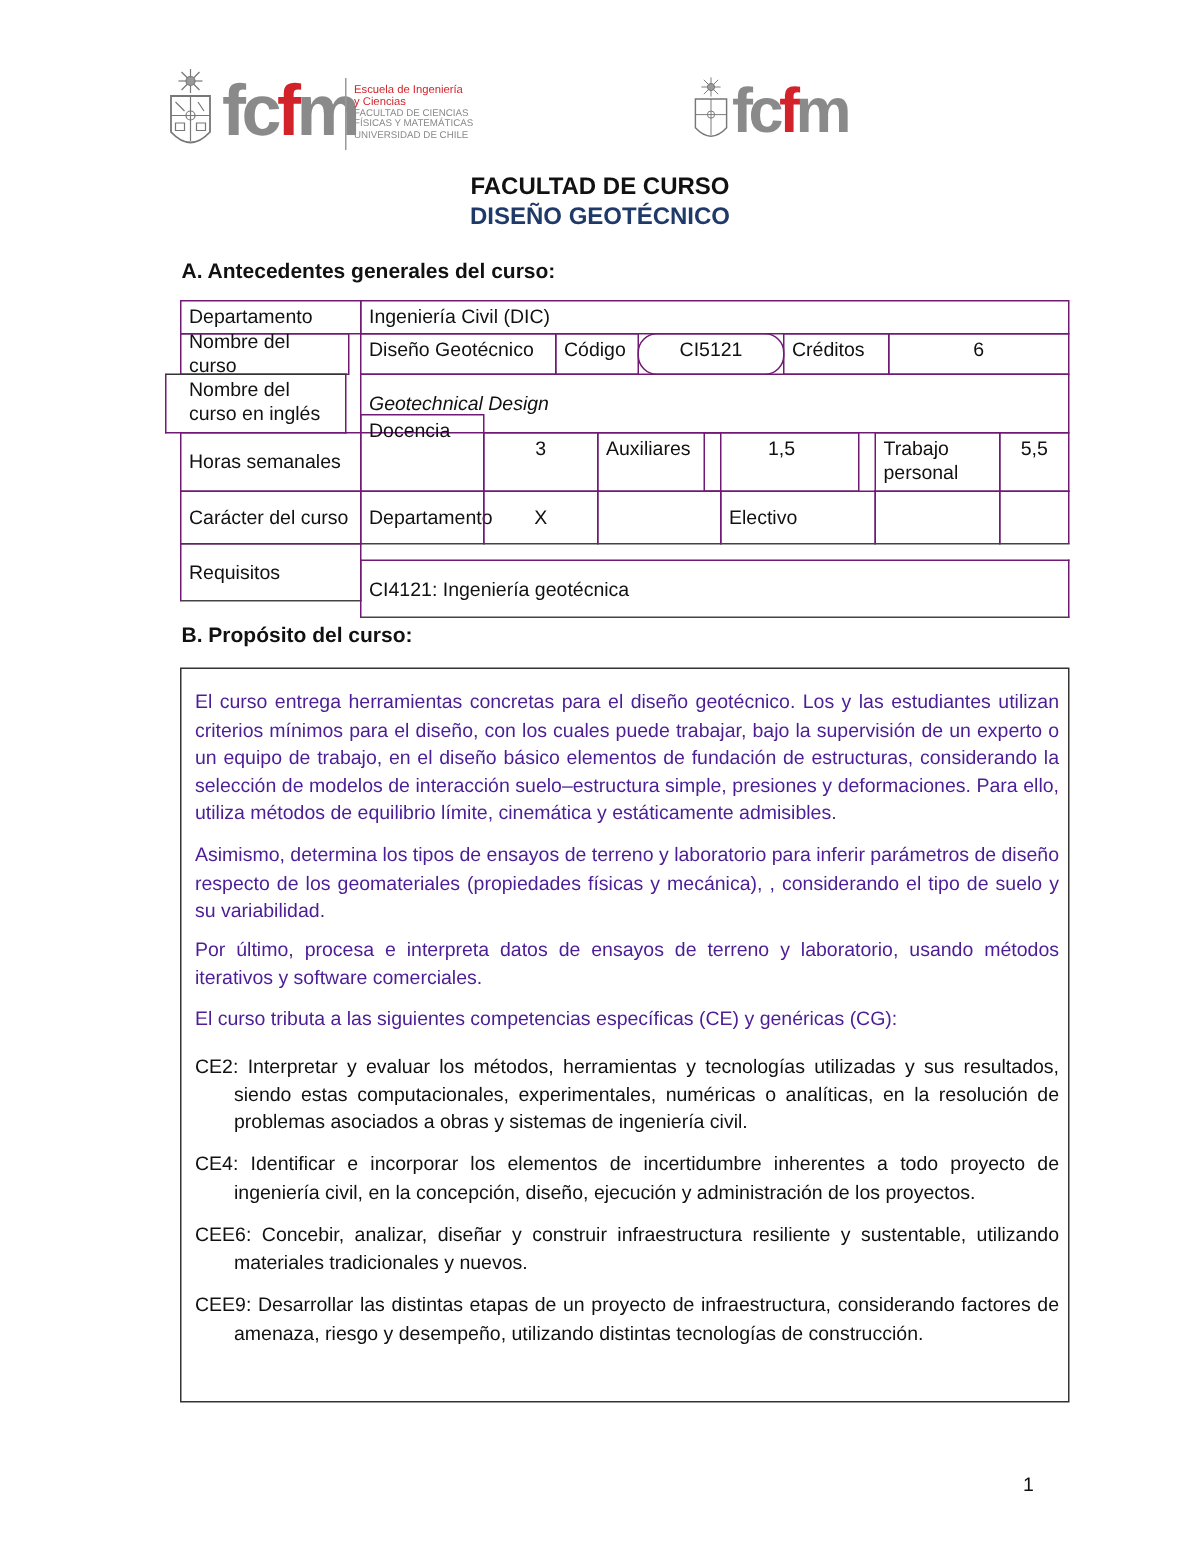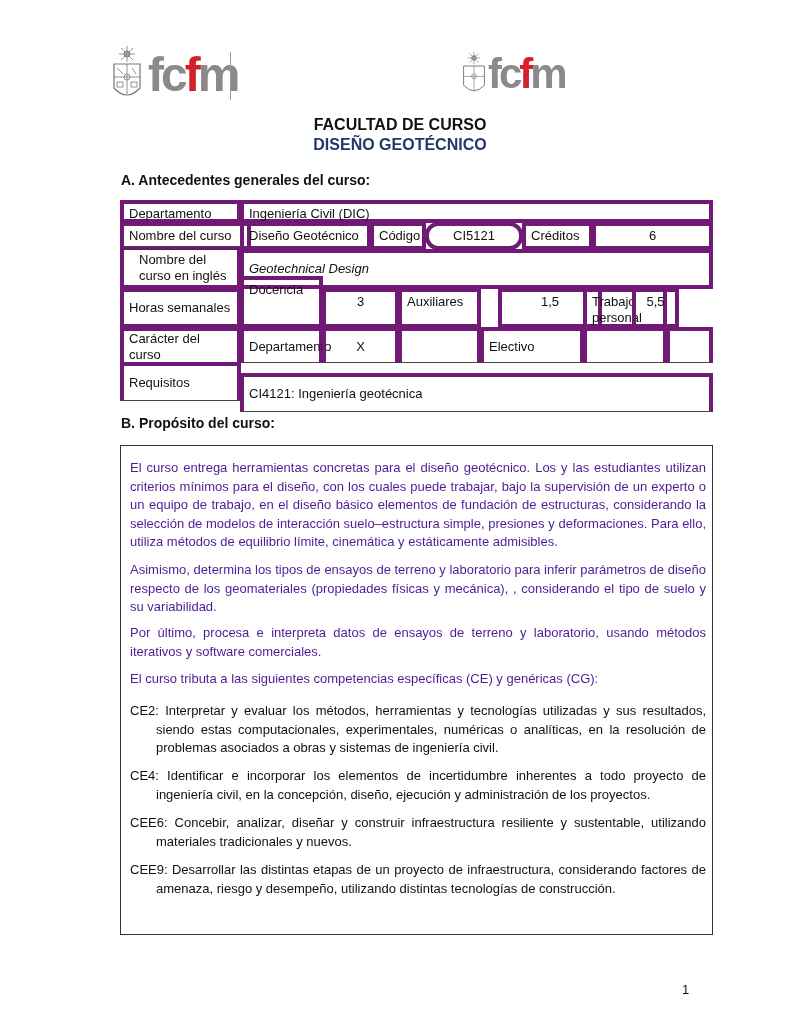--- a/index.html
+++ b/index.html
@@ -21,21 +21,21 @@
   .ic-lines .l1 { color: #c8102e; font-size: 11px; line-height: 12px; }
   .ic-lines .l2 { color: #555; font-size: 8.6px; line-height: 11px; letter-spacing: -0.2px; }
   .ic-lines .l3 { color: #c8102e; font-size: 13.5px; line-height: 14px; }
 
   
   .title1 { left: 0; width: 800px; top: 116px; text-align: center; font-weight: bold; font-size: 16px; color: #111; }
   .title2 { left: 0; width: 800px; top: 136px; text-align: center; font-weight: bold; font-size: 16px; color: #1f3a68; }
   .section-h { left: 121px; font-weight: bold; font-size: 14px; }
 
   
-  .cell { position: absolute; border: 4px solid #701a75; box-sizing: border-box;
+  .cell { position: absolute; border: 1px solid #701a75; box-sizing: border-box;
           font-size: 13px; line-height: 16px; padding: 2px 5px; color: #111; }
   .cell.center { text-align: center; }
   .cell.vmid { display: flex; align-items: center; }
   .cell.italic { font-style: italic; }
   .cell.bb { border-bottom: 1.5px solid #444; }
 
   
   .purpose-box { left: 120px; top: 445px; width: 593px; height: 490px; border: 1.5px solid #333;
                  box-sizing: border-box; }
   .ptext { position: absolute; left: 130px; width: 576px; font-size: 13px; line-height: 18.5px;
@@ -59,20 +59,27 @@
       <line x1="15" y1="20" x2="15" y2="50"></line>
         <line x1="2" y1="33" x2="28" y2="33"></line>
       <circle cx="15" cy="33" r="3"></circle>
       <path d="M5 24 l6 6 M20 24 l4 6 M5 38 h6 v5 h-6z M19 38 h6 v5 h-6z"></path>
     </g>
   </svg>
   <div class="fcfm" style="left:36px; top:6px; font-size:48px; line-height:50px;">
     <span>fc</span><span class="red">f</span><span>m</span>
   </div>
   <div class="vsep" style="left:118px; top:8px; height:48px;"></div>
+  <div class="esc-lines" style="left:124px; top:12px; width:110px;">
+    <div class="r">Escuela de Ingeniería</div>
+    <div class="r">y Ciencias</div>
+    <div>FACULTAD DE CIENCIAS</div>
+    <div>FÍSICAS Y MATEMÁTICAS</div>
+    <div>UNIVERSIDAD DE CHILE</div>
+  </div>
 </div>
 
 <div class="abs logo-right">
   <svg class="crest" style="left:4px; width:24px;" viewBox="0 0 30 60">
     <g stroke="#777" stroke-width="0.8" fill="none">
       <line x1="15" y1="2" x2="15" y2="18"></line>
         <line x1="7" y1="10" x2="23" y2="10"></line>
       <line x1="9" y1="4" x2="21" y2="16"></line>
         <line x1="21" y1="4" x2="9" y2="16"></line>
       <circle cx="15" cy="10" r="3" fill="#999"></circle>
@@ -90,37 +97,37 @@
 <div class="abs title1">FACULTAD DE CURSO</div>
 <div class="abs title2">DISEÑO GEOTÉCNICO</div>
 
 <div class="abs section-h" style="top:172px;">A. Antecedentes generales del curso:</div>
 
 <div>
 
   <div class="cell" style="left:120px; top:200px; width:121px; height:23px;">Departamento</div>
   <div class="cell" style="left:240px; top:200px; width:473px; height:23px;">Ingeniería Civil (DIC)</div>
 
-  <div class="cell vmid" style="left:120px; top:222px; width:131px; height:28px;">Nombre del curso</div>
+  <div class="cell vmid" style="left:120px; top:222px; width:113px; height:28px;">Nombre del curso</div>
   <div class="cell" style="left:240px; top:222px; width:131px; height:28px;">Diseño Geotécnico</div>
   <div class="cell" style="left:370px; top:222px; width:56px; height:28px;">Código</div>
   <div class="cell center" style="left:425px; top:222px; width:98px; height:28px;border-radius:13px;">CI5121</div>
   <div class="cell" style="left:522px; top:222px; width:71px; height:28px;">Créditos</div>
   <div class="cell center" style="left:592px; top:222px; width:121px; height:28px;">6</div>
 
-  <div class="cell" style="left:120px; top:249px; width:121px; height:40px; border-top:1.5px solid #333;padding-left:15px;">Nombre del curso en inglés</div>
+  <div class="cell" style="left:110px; top:249px; width:121px; height:40px; border-top:1.5px solid #333;padding-left:15px;">Nombre del curso en inglés</div>
   <div class="cell vmid italic" style="left:240px; top:249px; width:473px; height:40px;">Geotechnical Design</div>
 
   <div class="cell vmid" style="left:120px; top:288px; width:121px; height:40px;">Horas semanales</div>
   <div class="cell" style="left:240px; top:276px; width:83px; height:52px;">Docencia</div>
   <div class="cell center" style="left:322px; top:288px; width:77px; height:40px;">3</div>
   <div class="cell" style="left:398px; top:288px; width:83px; height:40px;">Auxiliares</div>
-  <div class="cell center" style="left:498px; top:288px; width:104px; height:40px;">1,5</div>
+  <div class="cell center" style="left:469px; top:288px; width:104px; height:40px;">1,5</div>
   <div class="cell" style="left:583px; top:288px; width:84px; height:40px;">Trabajo personal</div>
-  <div class="cell center" style="left:632px; top:288px; width:47px; height:40px;">5,5</div>
+  <div class="cell center" style="left:666px; top:288px; width:47px; height:40px;">5,5</div>
 
   <div class="cell vmid bb" style="left:120px; top:327px; width:121px; height:36px;">Carácter del curso</div>
   <div class="cell vmid bb" style="left:240px; top:327px; width:83px; height:36px;">Departamento</div>
   <div class="cell vmid bb" style="left:322px; top:327px; width:77px; height:36px; justify-content:center;">X</div>
   <div class="cell bb" style="left:398px; top:327px; width:83px; height:36px;"></div>
   <div class="cell vmid bb" style="left:480px; top:327px; width:104px; height:36px;">Electivo</div>
   <div class="cell vmid bb" style="left:583px; top:327px; width:84px; height:36px;"></div>
   <div class="cell bb" style="left:666px; top:327px; width:47px; height:36px;"></div>
 
   <div class="cell vmid bb" style="left:120px; top:362px; width:121px; height:39px;">Requisitos</div>

